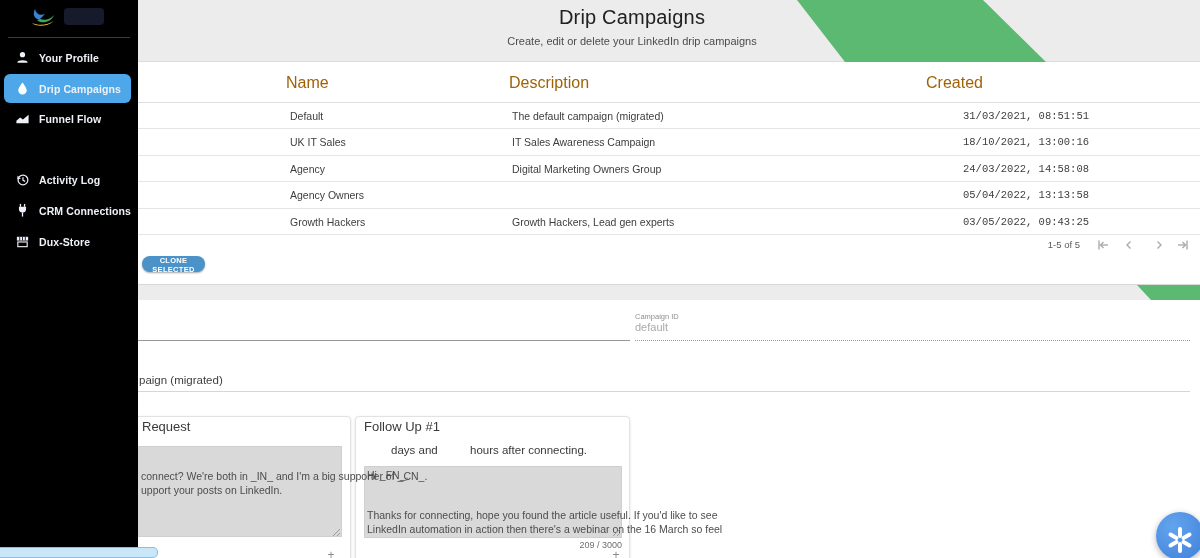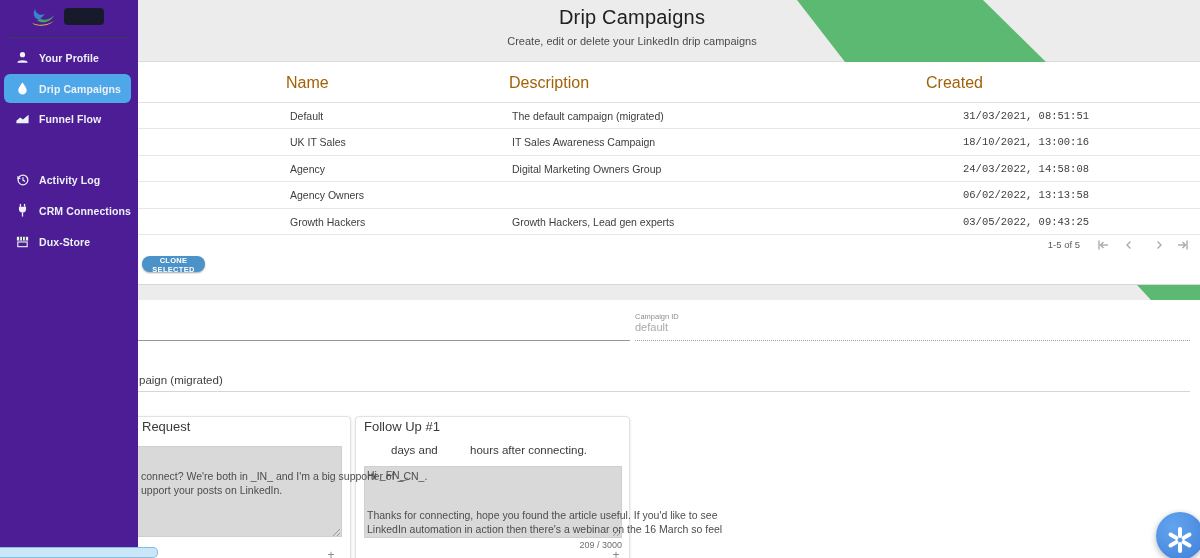--- a/index.html
+++ b/index.html
@@ -77,21 +77,21 @@
 
   .delay-row { position:absolute; top:442px; font-size:11.5px; color:#3a3a3a; z-index:2; }
   .delay-input { width:24px; border:none; border-bottom:1px solid #8c8c8c; background:transparent;
                  text-align:center; font-size:11.5px; color:#3a3a3a; font-family:inherit; }
   #delay-days { position:absolute; left:361px; top:442px; }
   #delay-txt1 { position:absolute; left:391px; top:444px; }
   #delay-hours { position:absolute; left:441px; top:442px; }
   #delay-txt2 { position:absolute; left:470px; top:444px; }
 
   
-  #sidebar { left:0; top:0; width:138px; height:558px; background:#4c1d95; z-index:20; }
+  #sidebar { left:0; top:0; width:138px; height:558px; background:#000000; z-index:20; }
   #logo { position:absolute; left:26px; top:6px; width:34px; height:26px; }
   #brand-box { position:absolute; left:64px; top:8px; width:40px; height:17px;
                background:#171a2b; border-radius:4px; }
   #logo-divider { position:absolute; left:8px; top:37px; width:122px; height:1px; background:#363c55; }
   .nav-item { position:absolute; left:4px; width:127px; height:29px; display:flex;
               align-items:center; cursor:pointer; }
   .nav-item .nav-icon { width:15px; height:15px; margin-left:11px; flex:none; }
   .nav-item .nav-label { margin-left:9px; font-size:10.5px; font-weight:bold; color:#eef1f7;
                          letter-spacing:.1px; white-space:nowrap; }
   .nav-item.active { background:#4da7e8; border-radius:6px; }
@@ -140,21 +140,21 @@
       <span class="td td-desc">IT Sales Awareness Campaign</span>
       <span class="td td-created">18/10/2021, 13:00:16</span>
     </div>
     <div class="trow">
       <span class="td td-name">Agency</span>
       <span class="td td-desc">Digital Marketing Owners Group</span>
       <span class="td td-created">24/03/2022, 14:58:08</span>
     </div>
     <div class="trow">
       <span class="td td-name">Agency Owners</span>
-      <span class="td td-created">06/02/2022, 13:13:58</span>
+      <span class="td td-created">05/04/2022, 13:13:58</span>
     </div>
     <div class="trow">
       <span class="td td-name">Growth Hackers</span>
       <span class="td td-desc">Growth Hackers, Lead gen experts</span>
       <span class="td td-created">03/05/2022, 09:43:25</span>
     </div>
   </div>
 
   <div class="abs" id="pagination">
     <span id="page-range">1-5 of 5</span>

